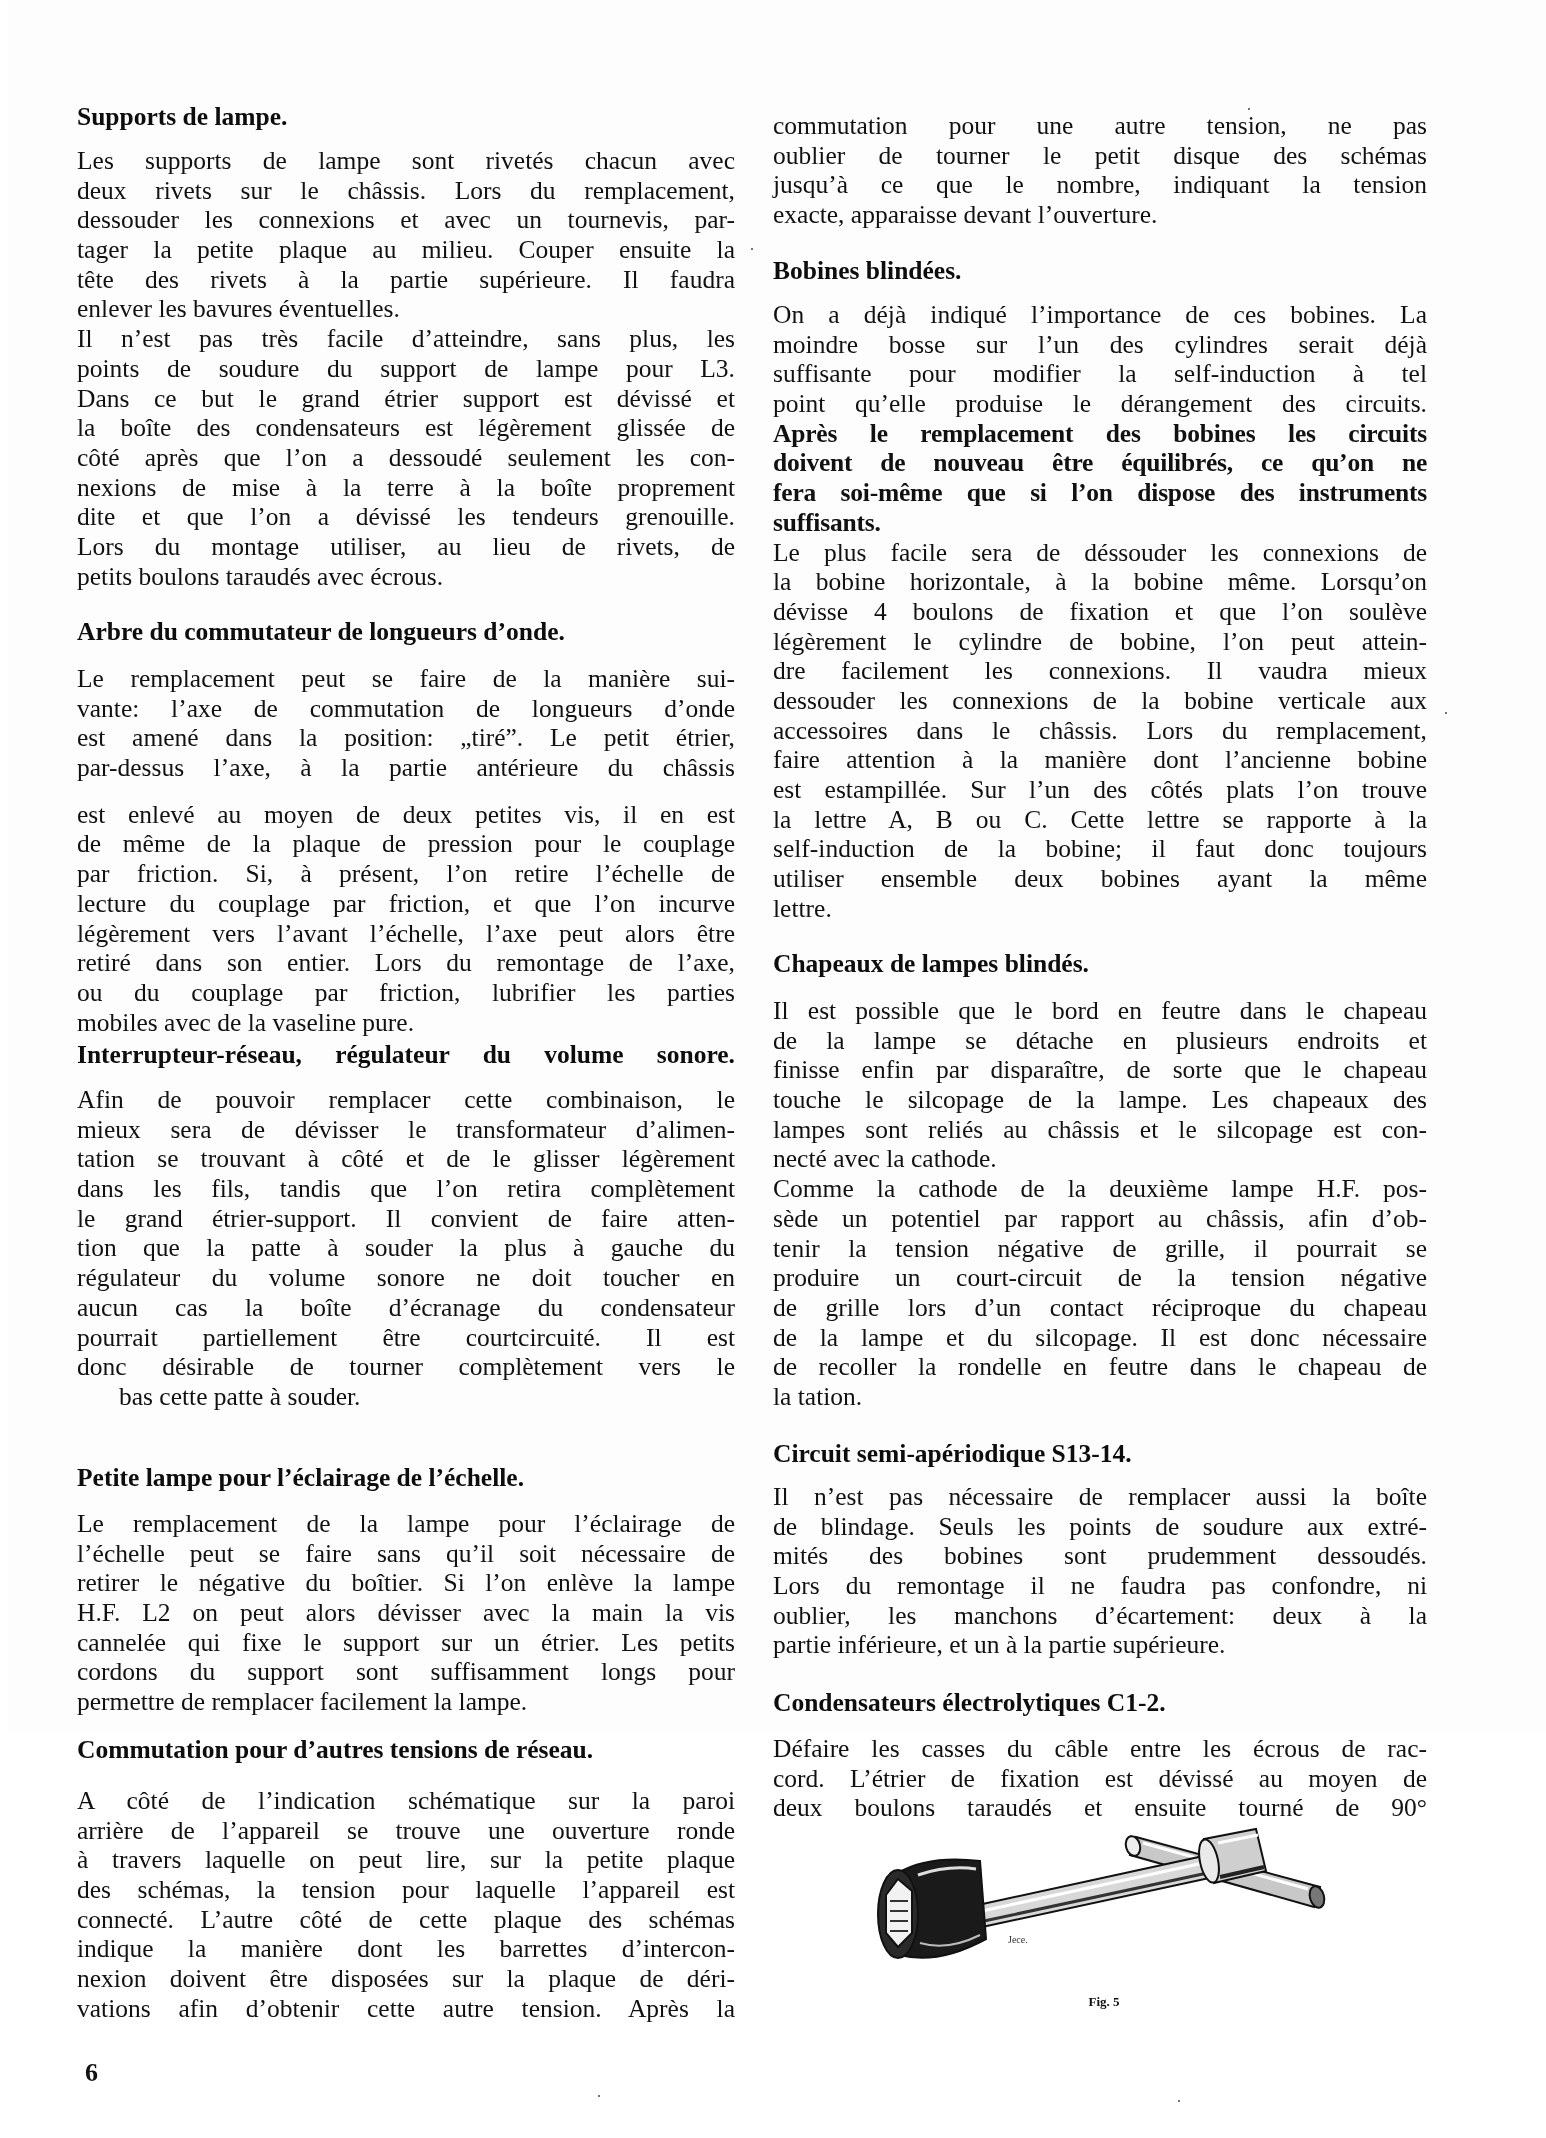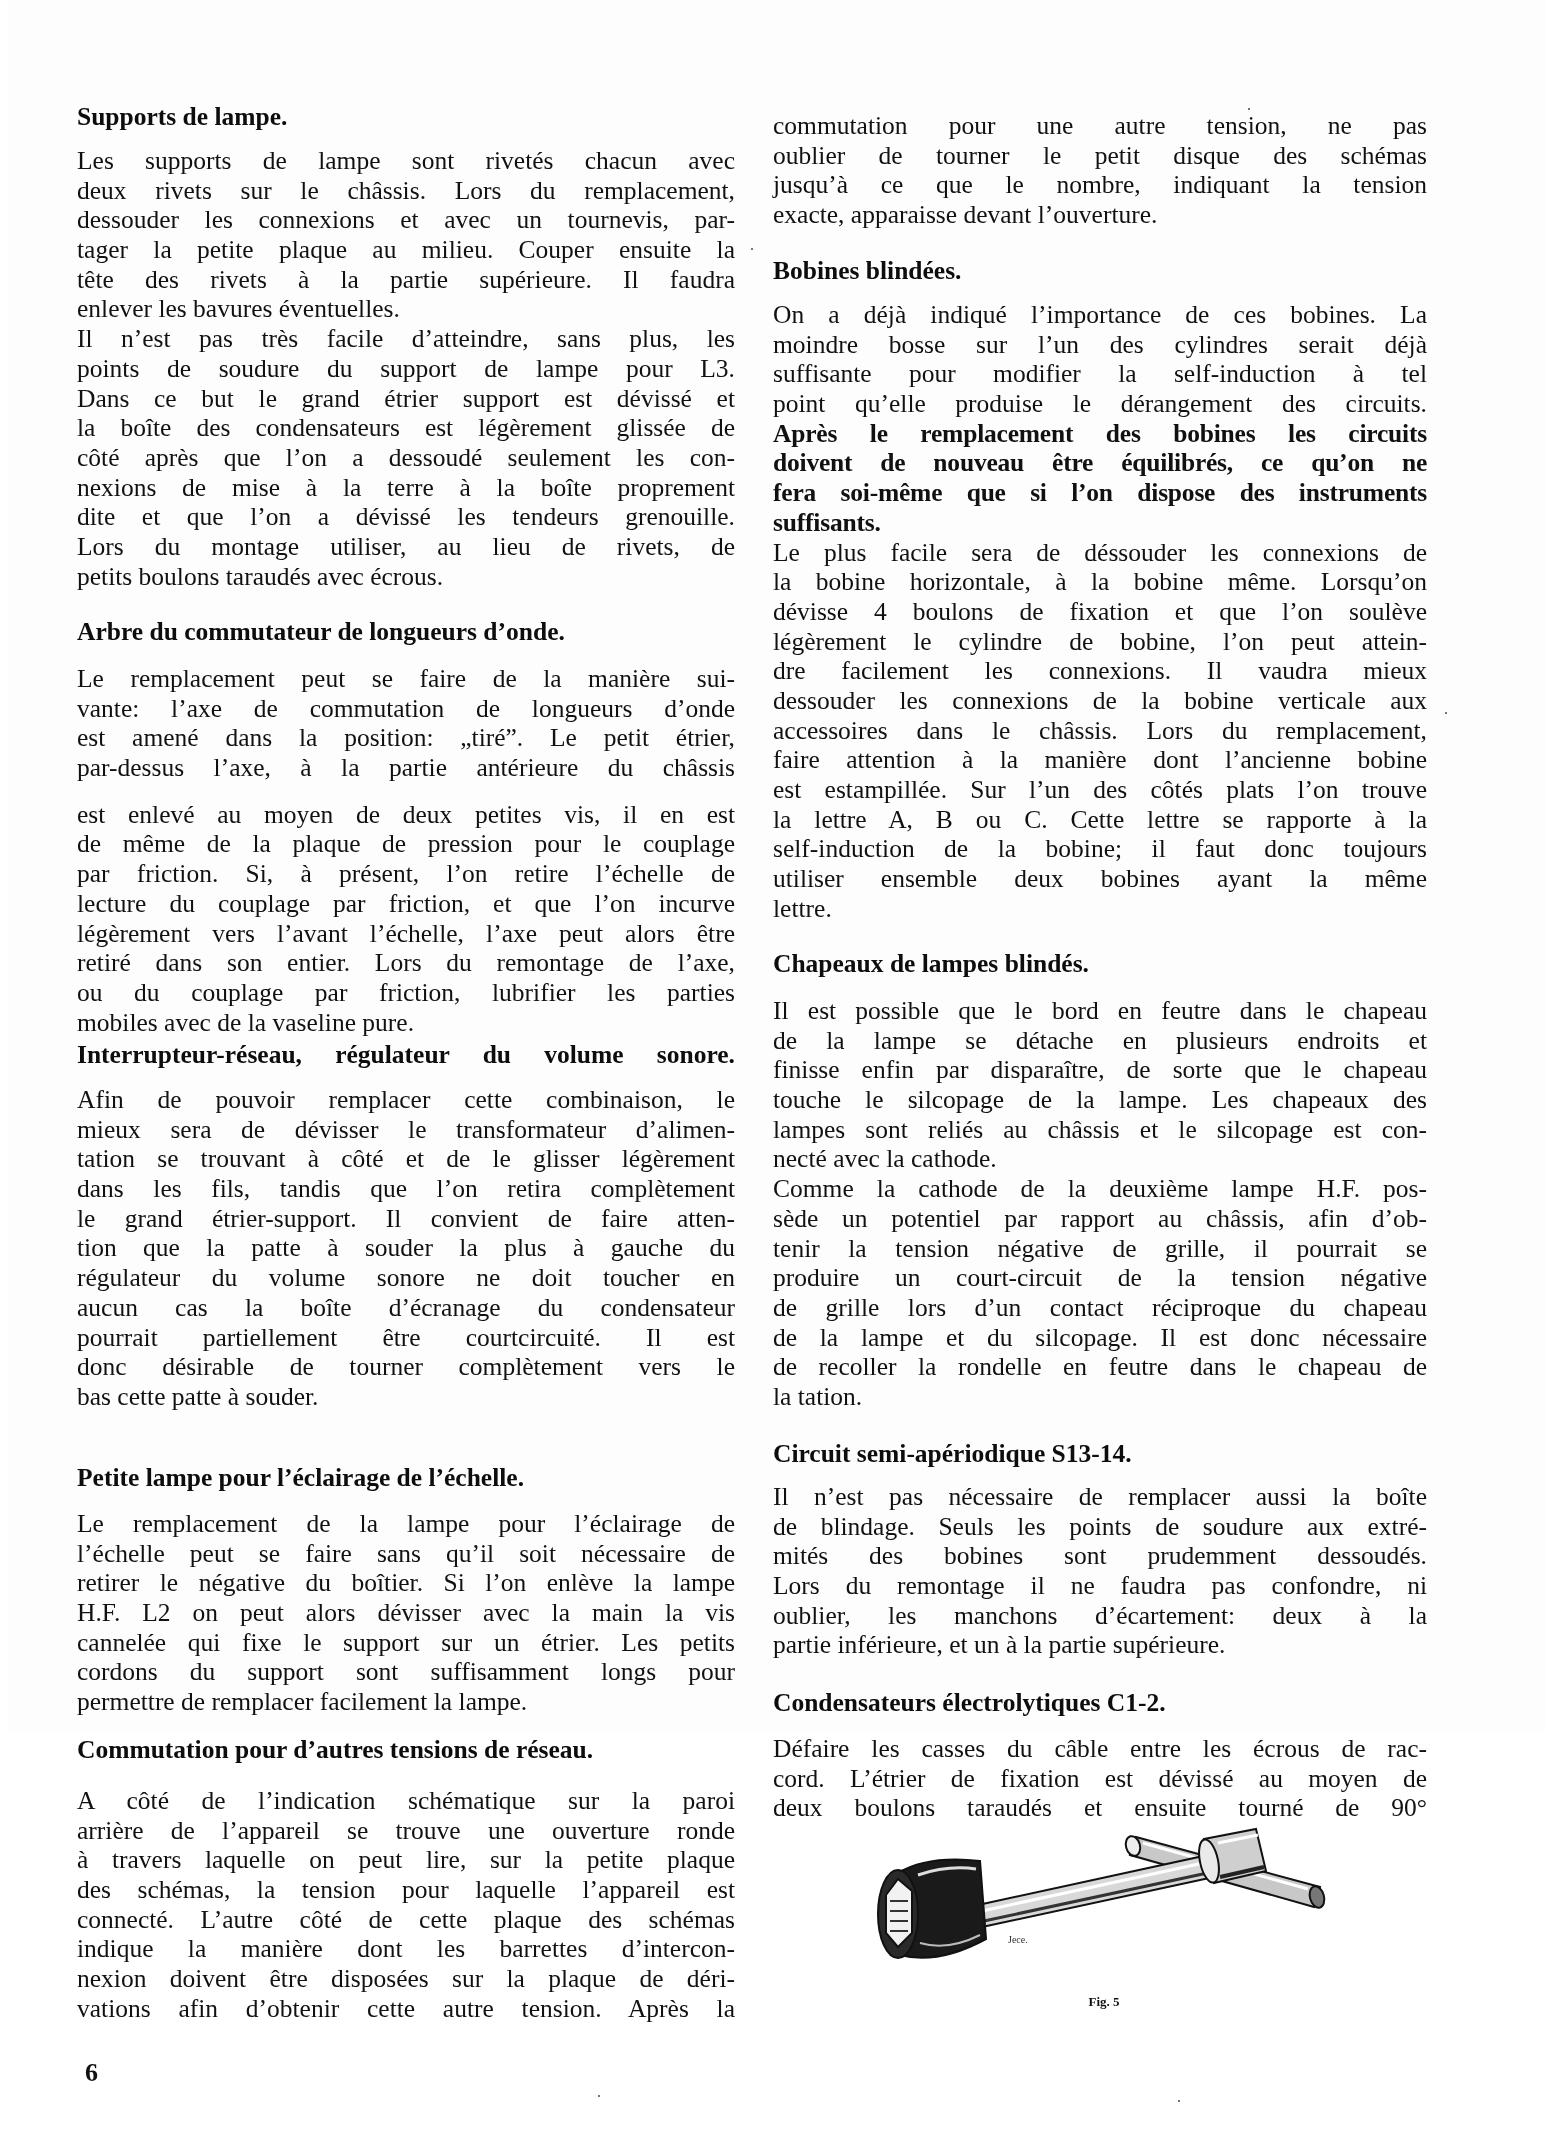--- a/index.html
+++ b/index.html
@@ -96,21 +96,21 @@
           <span class="line" style="display: block;">Afin de pouvoir remplacer cette combinaison, le</span>
           <span class="line" style="display: block;">mieux sera de dévisser le transformateur d’alimen-</span>
           <span class="line" style="display: block;">tation se trouvant à côté et de le glisser légèrement</span>
           <span class="line" style="display: block;">dans les fils, tandis que l’on retira complètement</span>
           <span class="line" style="display: block;">le grand étrier-support. Il convient de faire atten-</span>
           <span class="line" style="display: block;">tion que la patte à souder la plus à gauche du</span>
           <span class="line" style="display: block;">régulateur du volume sonore ne doit toucher en</span>
           <span class="line" style="display: block;">aucun cas la boîte d’écranage du condensateur</span>
           <span class="line" style="display: block;">pourrait partiellement être courtcircuité. Il est</span>
           <span class="line" style="display: block;">donc désirable de tourner complètement vers le</span>
-          <span class="line last" style="display: block;">bas cette patte à souder.</span>
+          <span class="line last" style="display: block; margin-left: 42px;">bas cette patte à souder.</span>
         </div>
       </div>
       <div class="heading block" style="top: 1463px; display: block;">Petite lampe pour l’éclairage de l’échelle.</div>
       <div class="block" style="top: 1509px;">
         <div>
           <span class="line" style="display: block;">Le remplacement de la lampe pour l’éclairage de</span>
           <span class="line" style="display: block;">l’échelle peut se faire sans qu’il soit nécessaire de</span>
           <span class="line" style="display: block;">retirer le négative du boîtier. Si l’on enlève la lampe</span>
           <span class="line" style="display: block;">H.F. L2 on peut alors dévisser avec la main la vis</span>
           <span class="line" style="display: block;">cannelée qui fixe le support sur un étrier. Les petits</span>

